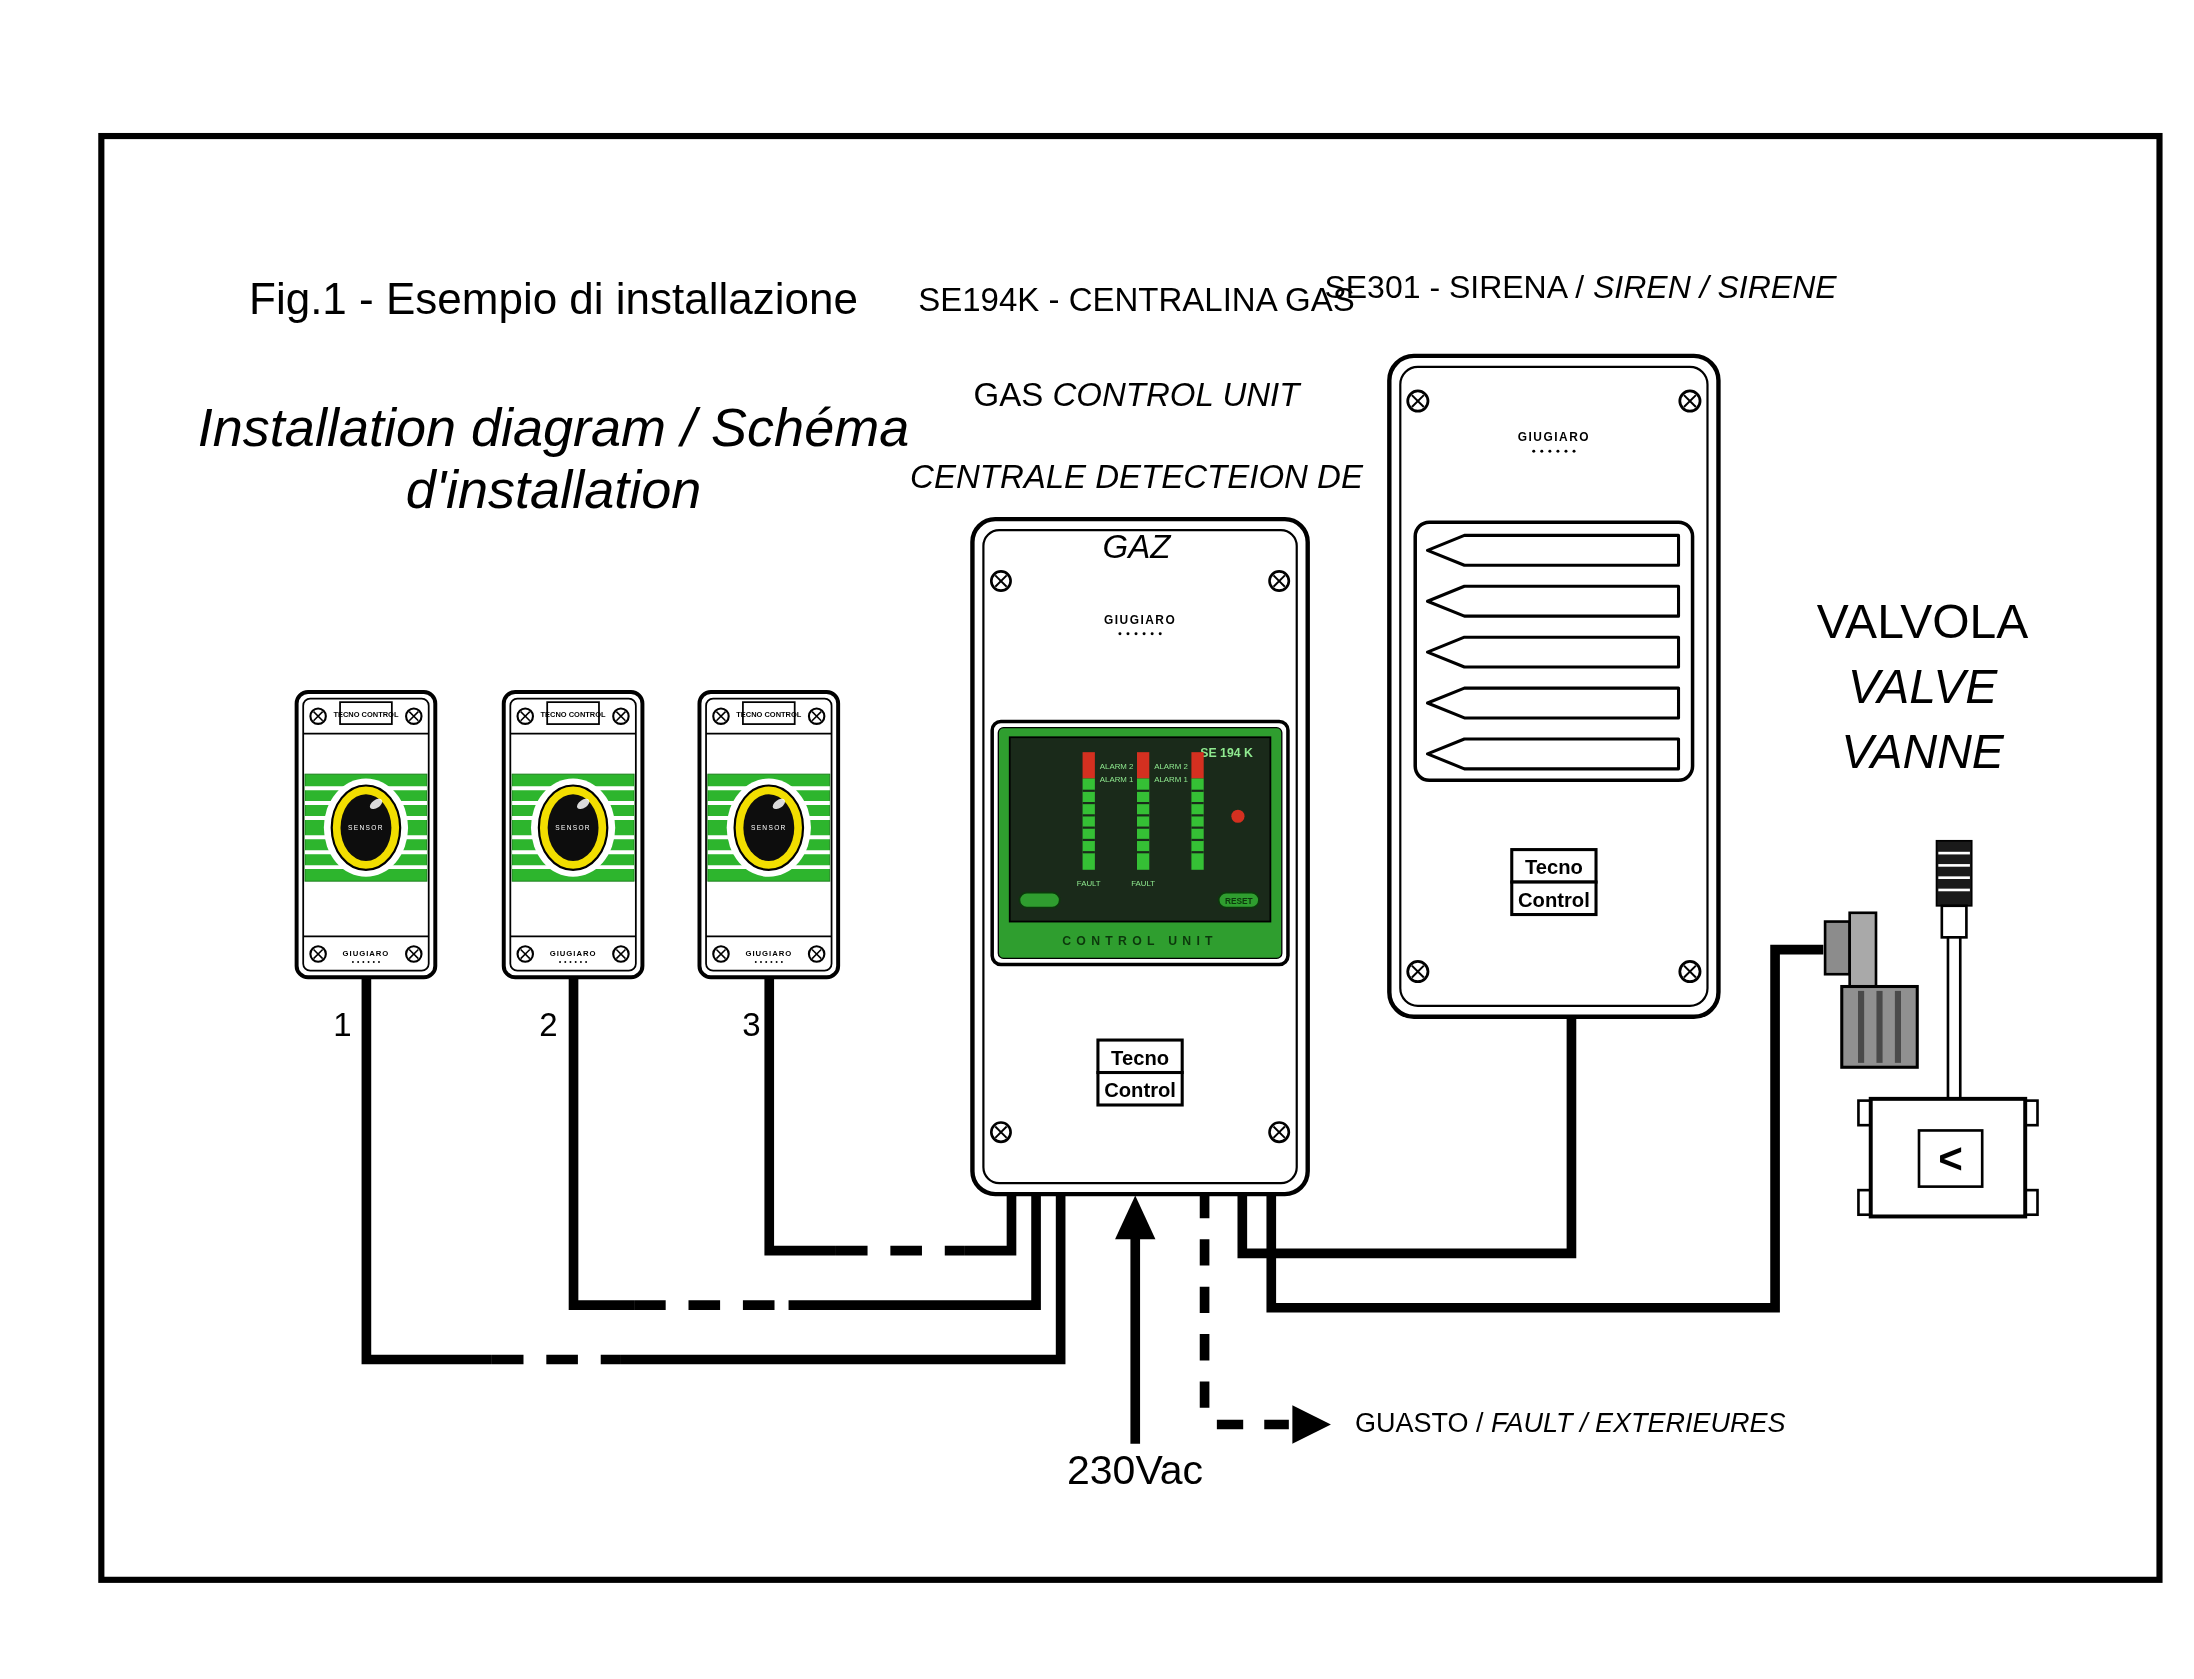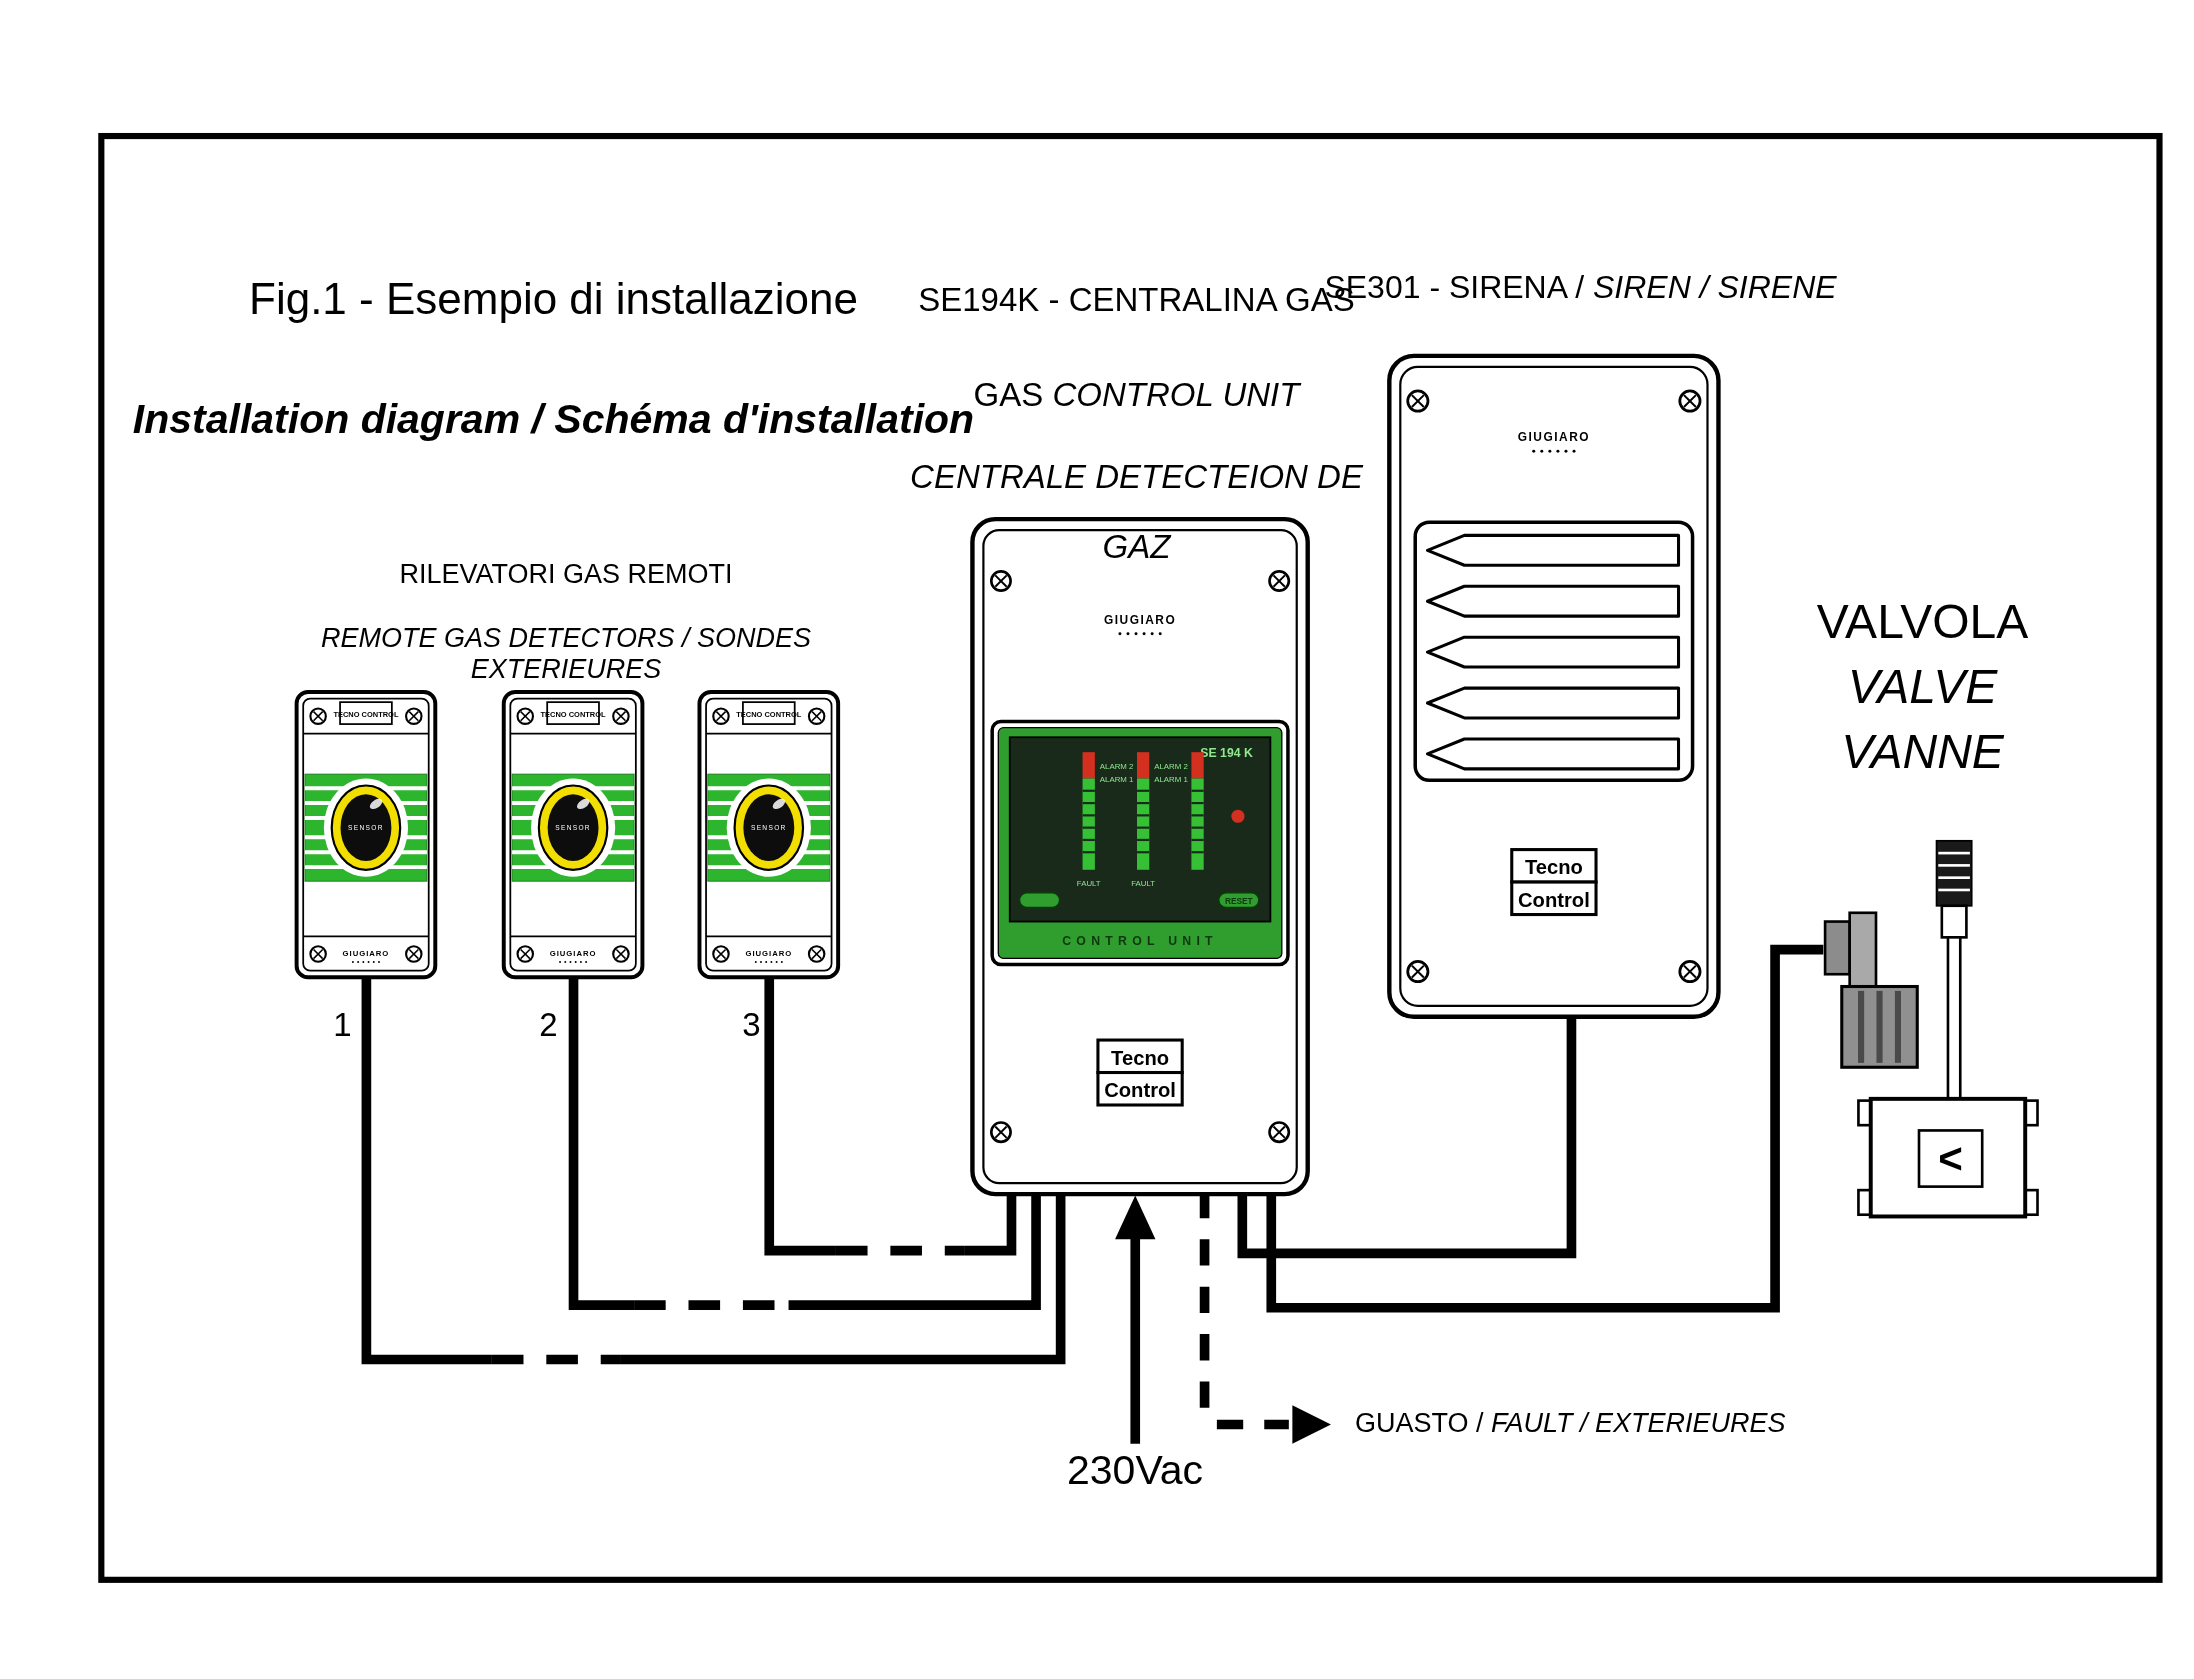--- a/index.html
+++ b/index.html
@@ -199,37 +199,33 @@
     <rect x="2299" y="1254" width="22" height="28" fill="#fff" stroke="#000" stroke-width="3"></rect>
     <rect x="2299" y="1356" width="22" height="28" fill="#fff" stroke="#000" stroke-width="3"></rect>
     <rect x="2131" y="1252" width="176" height="134" fill="#fff" stroke="#000" stroke-width="4.5"></rect>
     <rect x="2186" y="1288" width="72" height="64" fill="#fff" stroke="#000" stroke-width="3"></rect>
     <text x="2222" y="1337" text-anchor="middle" font-size="48" font-weight="bold" fill="#000">&lt;</text>
   </g>
 </svg>
 
 <div class="label c" style="left:132px;top:274px;width:843px;">
   <div style="font-size:44px;"><span class="b">Fig.1</span><span> - Esempio di installazione</span></div>
-  <div class="i" style="font-size:41px;margin-top:72px;font-weight:bold;">Installation diagram / Schéma d'installation</div>
+  <div class="i" style="font-size:54px;margin-top:72px;">Installation diagram / Schéma d'installation</div>
 </div>
 
 <div class="label c b" style="left:895px;top:252px;width:483px;font-size:33px;">
   <div style="height:95px;line-height:95px;">SE194K - CENTRALINA GAS</div>
   <div style="height:95px;line-height:95px;"><span>GAS </span><span class="i">CONTROL UNIT</span></div>
   <div class="i" style="height:95px;line-height:70px;">CENTRALE DETECTEION DE GAZ</div>
 </div>
 
 <div class="label c b nowrap" style="left:1317px;top:269px;width:527px;font-size:32px;">
   <span>SE301 - SIRENA / </span><span class="i">SIREN / SIRENE</span>
 </div>
 
-<div class="label c b" style="left:263px;top:559px;width:606px;font-size:27px;">
-  <div>RILEVATORI GAS REMOTI</div>
-  <div class="i" style="margin-top:33px;">REMOTE GAS DETECTORS / SONDES EXTERIEURES</div>
-</div>
 
 <div class="label c b" style="left:1804px;top:589px;width:237px;font-size:48px;">
   <div style="height:65px;line-height:65px;">VALVOLA</div>
   <div class="i" style="height:65px;line-height:65px;">VALVE</div>
   <div class="i" style="height:65px;line-height:65px;">VANNE</div>
 </div>
 
 <div class="label c b" style="left:316px;top:1006px;width:53px;font-size:33px;">1</div>
 <div class="label c b" style="left:522px;top:1006px;width:53px;font-size:33px;">2</div>
 <div class="label c b" style="left:725px;top:1006px;width:53px;font-size:33px;">3</div>

